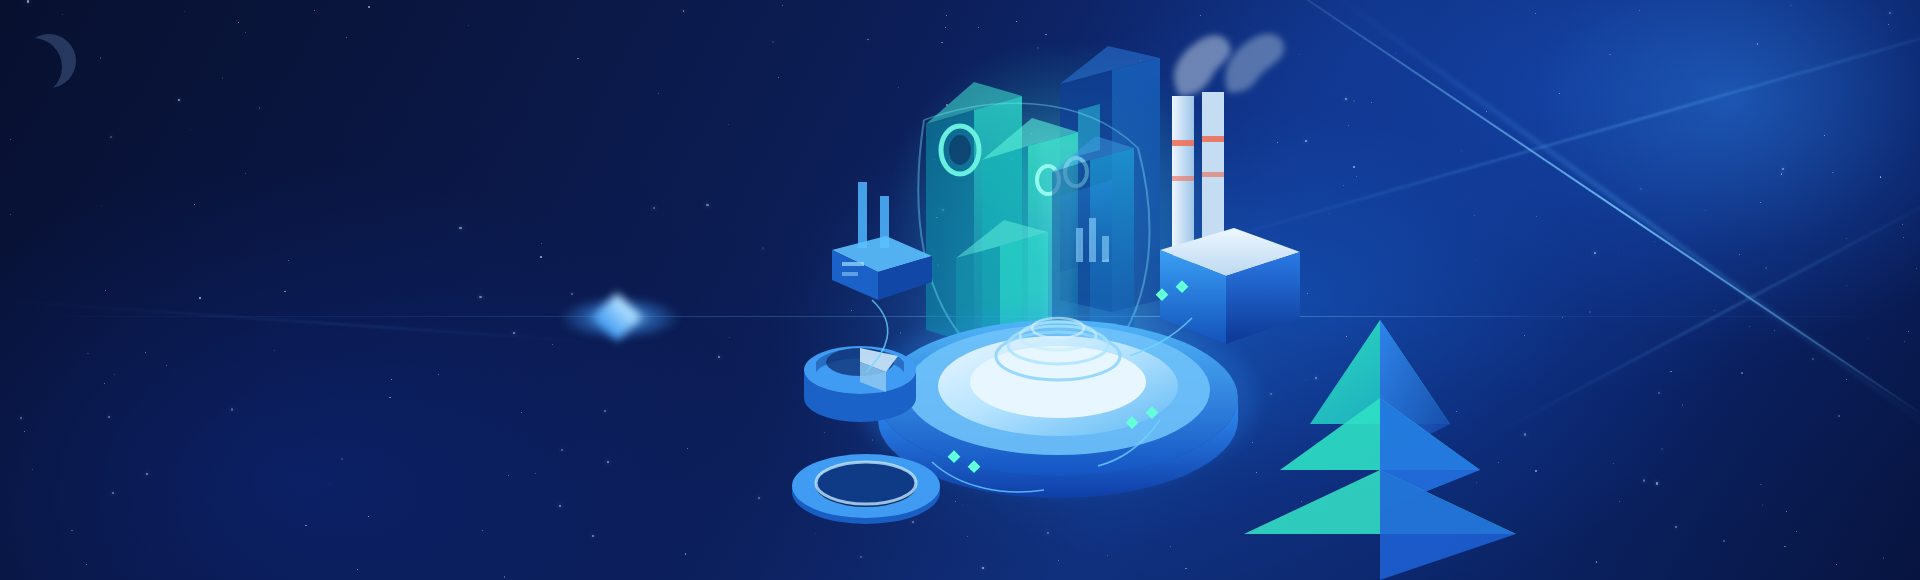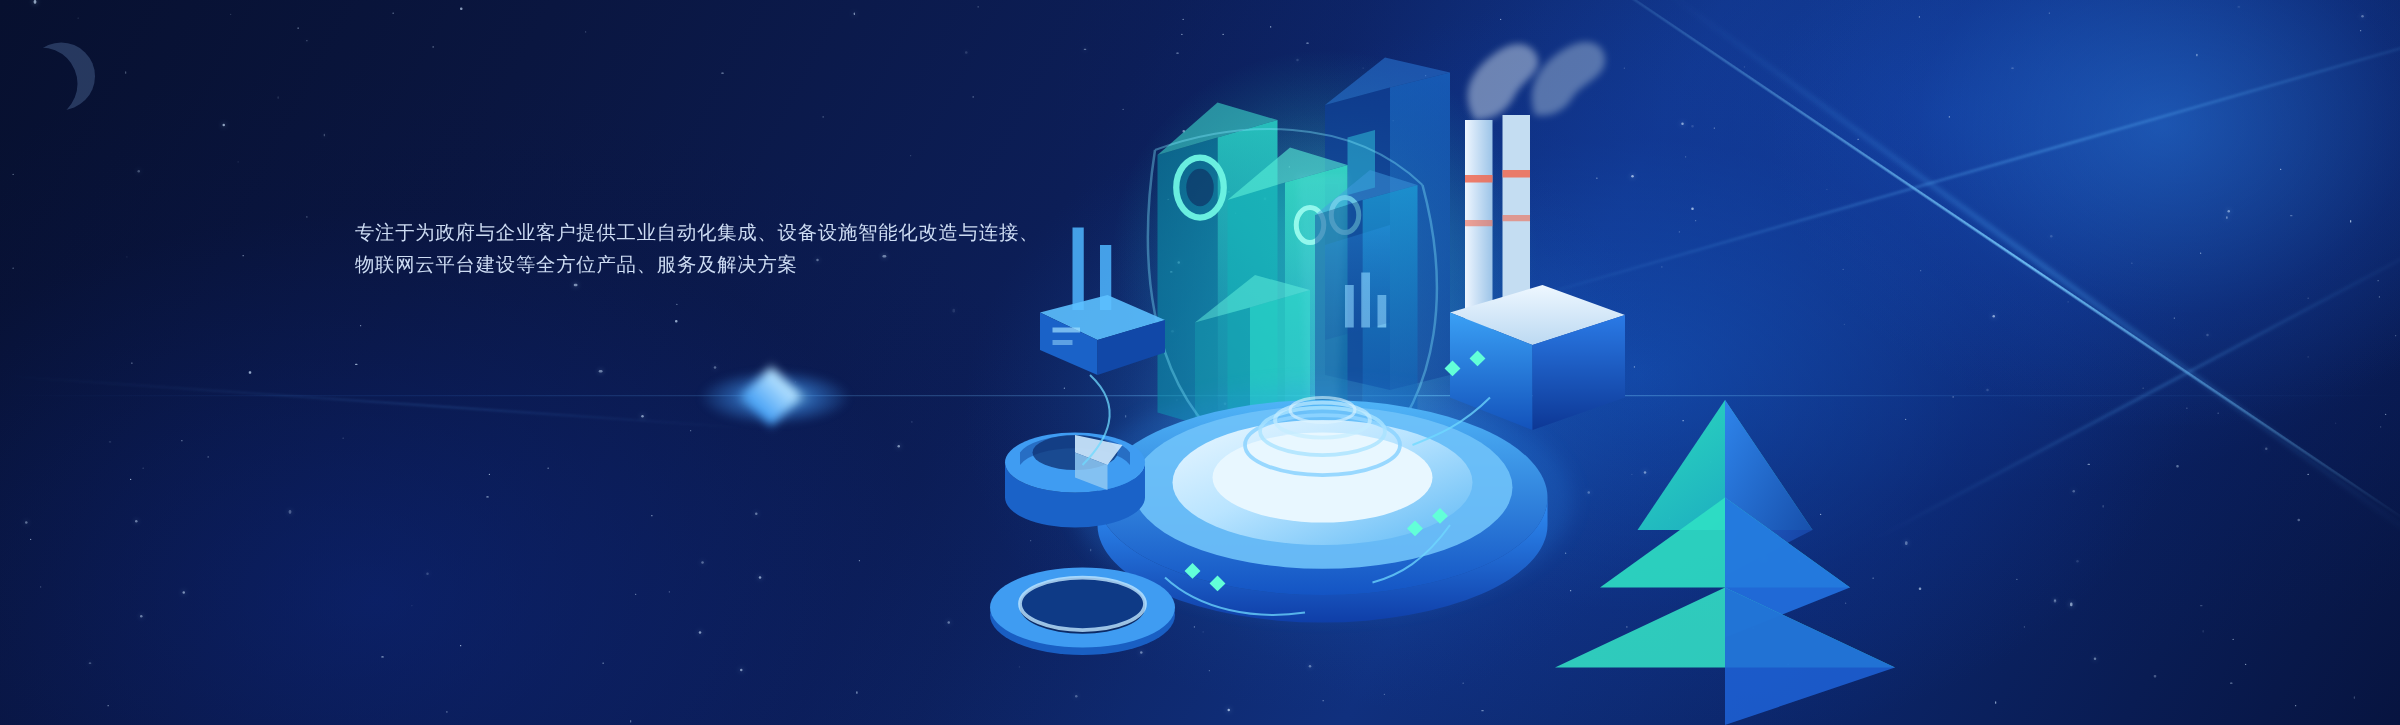--- a/index.html
+++ b/index.html
@@ -312,24 +312,20 @@
   <div class="streak s2"></div>
   <div class="streak s3"></div>
   <div class="streak s4"></div>
   <div class="streak s5"></div>
 
   <div class="glow-line"></div>
   <div class="diamond-glow"></div>
   <div class="diamond-core"></div>
 
   <div class="text-block">
-    <div class="subtitle">
-      <div>专注于为政府与企业客户提供工业自动化集成、设备设施智能化改造与连接、</div>
-      <div>物联网云平台建设等全方位产品、服务及解决方案</div>
-    </div>
   </div>
 
   <div class="illus">
   <svg width="1160" height="580" viewBox="0 0 1160 580" xmlns="http://www.w3.org/2000/svg">
     <defs>
       <linearGradient id="gTowerA" x1="0" y1="0" x2="0" y2="1">
         <stop offset="0%" stop-color="#1d9fd8" stop-opacity="0.75"></stop>
         <stop offset="100%" stop-color="#0f4ea8" stop-opacity="0.55"></stop>
       </linearGradient>
       <linearGradient id="gTowerB" x1="0" y1="0" x2="0" y2="1">

